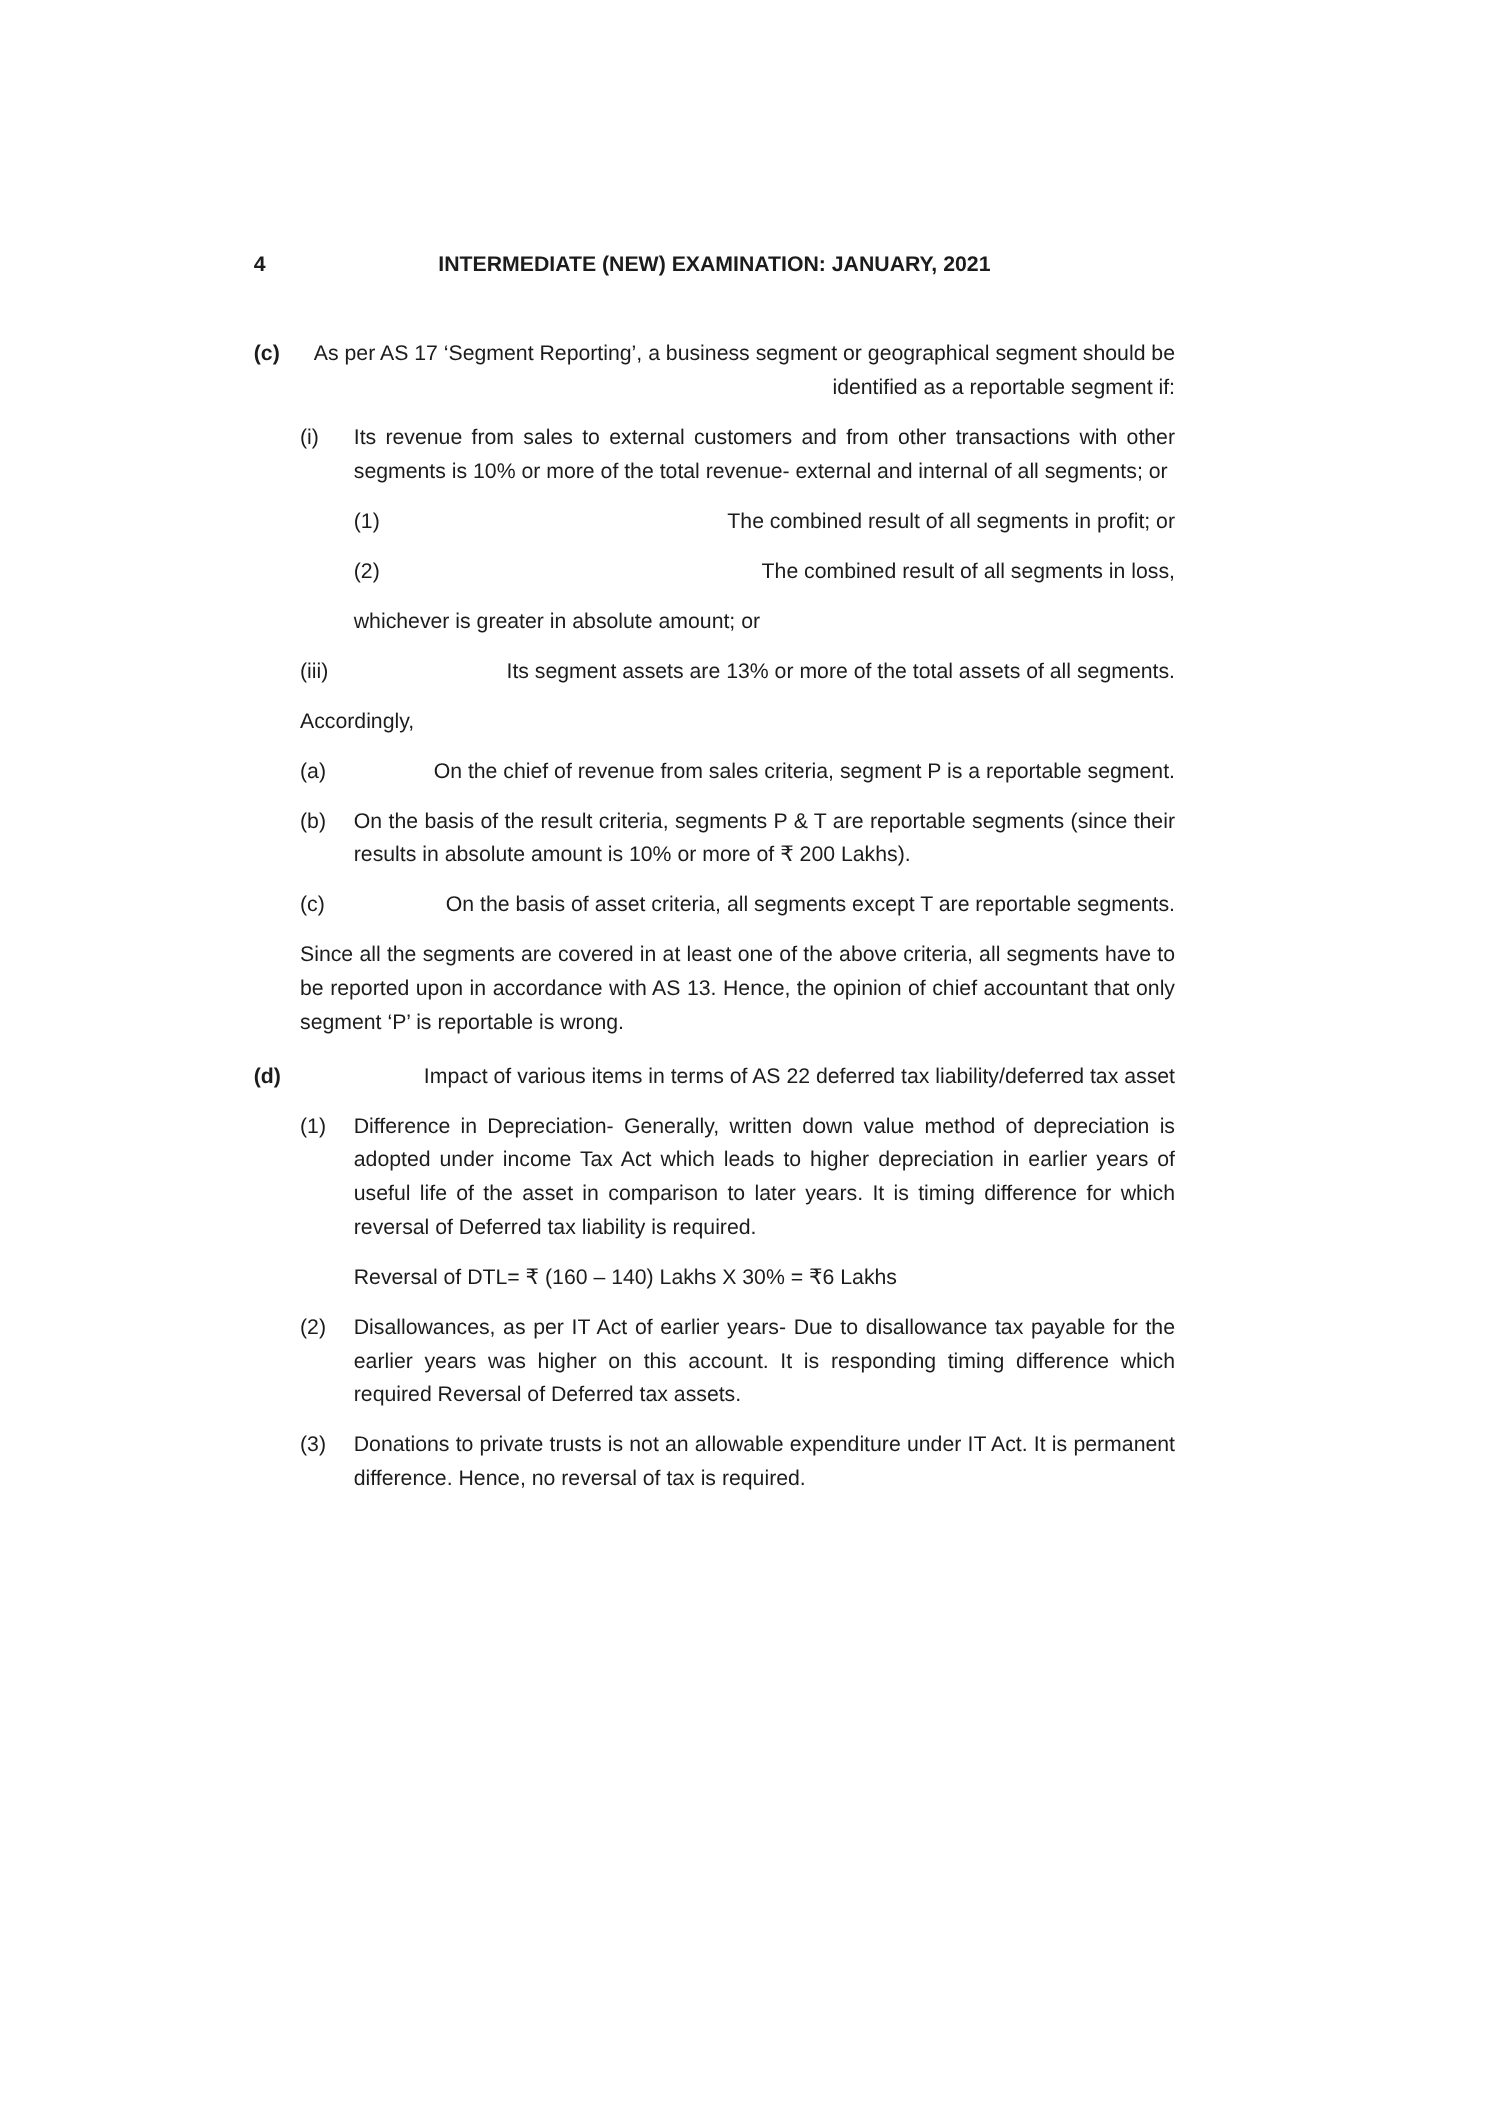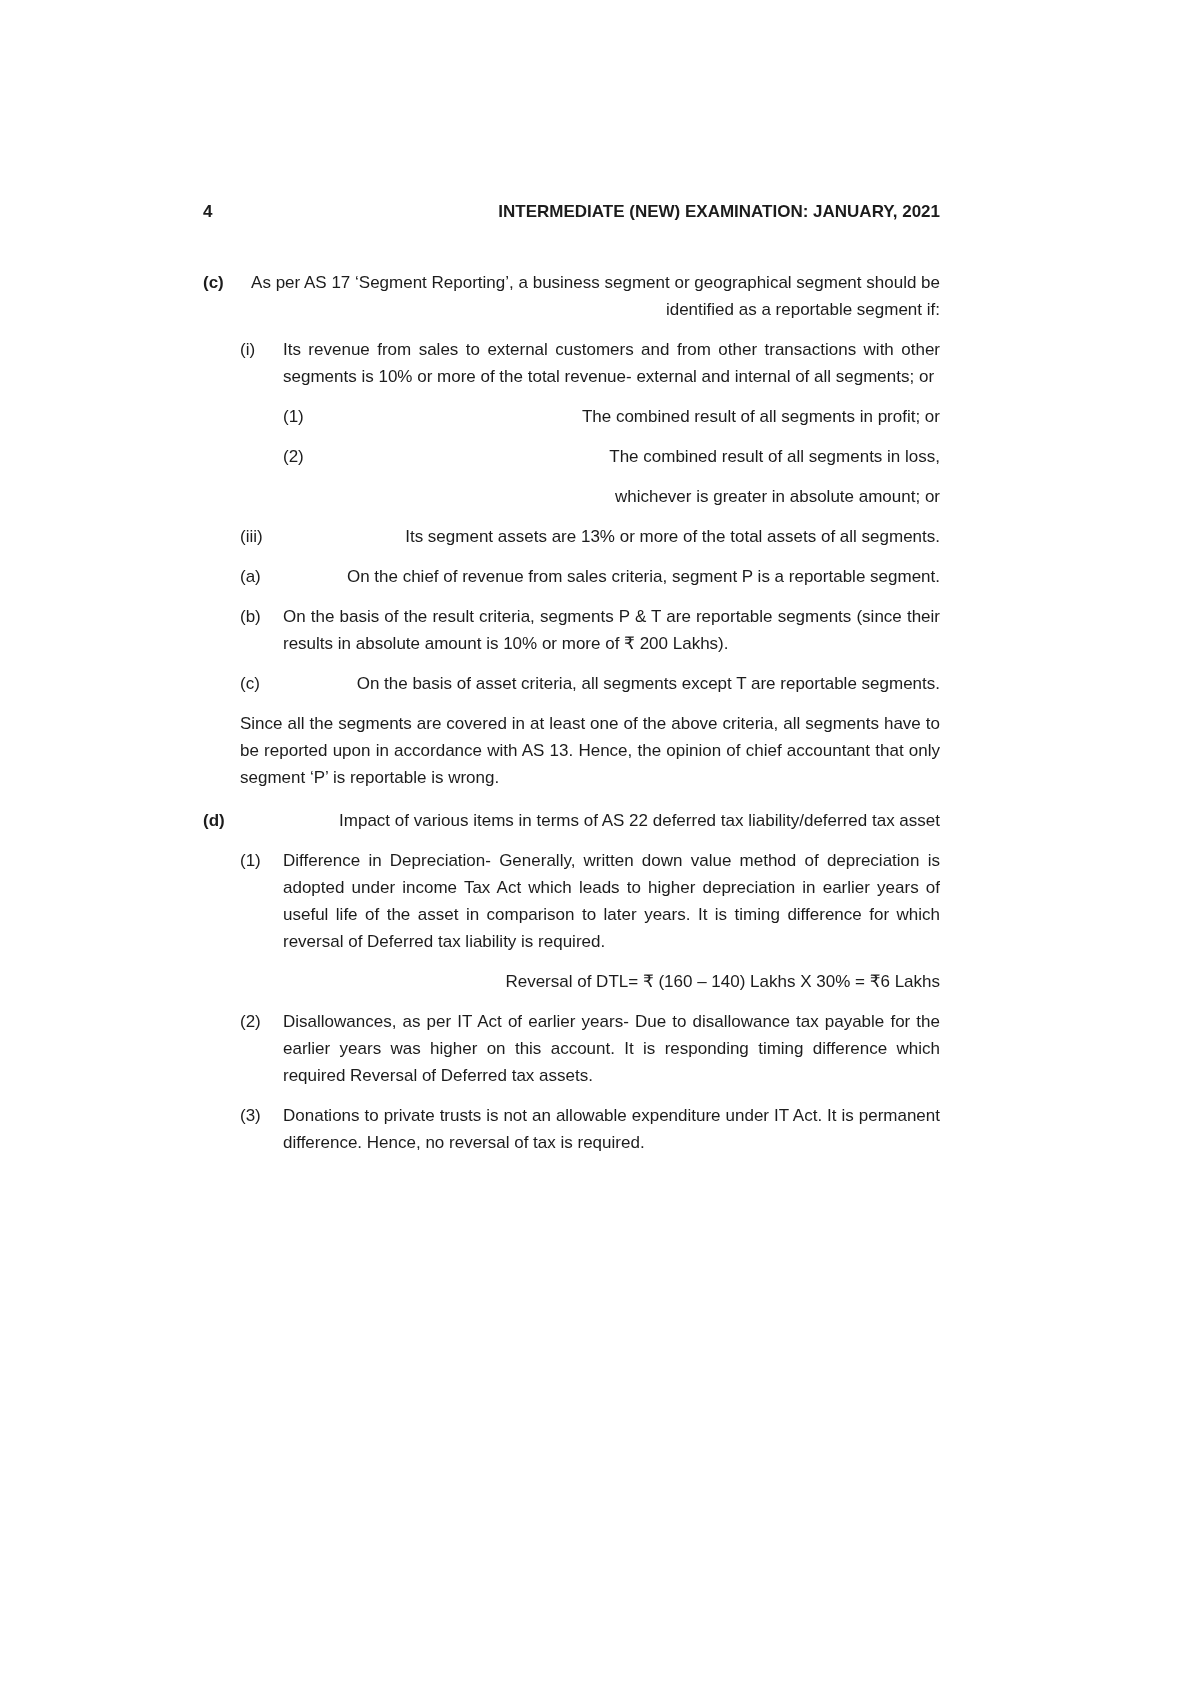--- a/index.html
+++ b/index.html
@@ -21,34 +21,34 @@
     font-weight: bold;
     margin-bottom: 44px;
   }
   .pageno {
     position: absolute;
     left: 0;
     top: 0;
   }
   .title {
     display: block;
-    text-align: right;
+    text-align: center;
   }
   .row { display: flex; margin-bottom: 13px; }
   .row > .lbl { flex: 0 0 auto; }
   .l0 > .lbl { width: 37px; }
   .l1 { margin-left: 37px; }
   .l1 > .lbl { width: 43px; }
   .l2 { margin-left: 80px; }
   .l2 > .lbl { width: 39px; }
   .txt { flex: 1; text-align: right; }
   .just { text-align: justify; }
   .bold { font-weight: bold; }
   .plain1 { margin-left: 37px; margin-bottom: 13px; }
-  .plain2 { margin-left: 80px; margin-bottom: 13px; text-align: right; }
+  .plain2 { margin-left: 80px; margin-bottom: 13px; }
   .gap-lg { margin-bottom: 16px; }
 </style>
 </head>
 <body>
 
 <div class="page">
 
   <div class="header">
     <span class="pageno">4</span>
     <span class="title">INTERMEDIATE (NEW) EXAMINATION: JANUARY, 2021</span>
@@ -75,20 +75,21 @@
     <div class="txt">The combined result of all segments in loss,</div>
   </div>
 
   <div class="plain2">whichever is greater in absolute amount; or</div>
 
   <div class="row l1">
     <span class="lbl">(iii)</span>
     <div class="txt">Its segment assets are 13% or more of the total assets of all segments.</div>
   </div>
 
+  <div class="plain1">Accordingly,</div>
 
   <div class="row l1">
     <span class="lbl">(a)</span>
     <div class="txt">On the chief of revenue from sales criteria, segment P is a reportable segment.</div>
   </div>
 
   <div class="row l1">
     <span class="lbl">(b)</span>
     <div class="txt just">On the basis of the result criteria, segments P &amp; T are reportable segments (since their results in absolute amount is 10% or more of ₹ 200 Lakhs).</div>
   </div>

